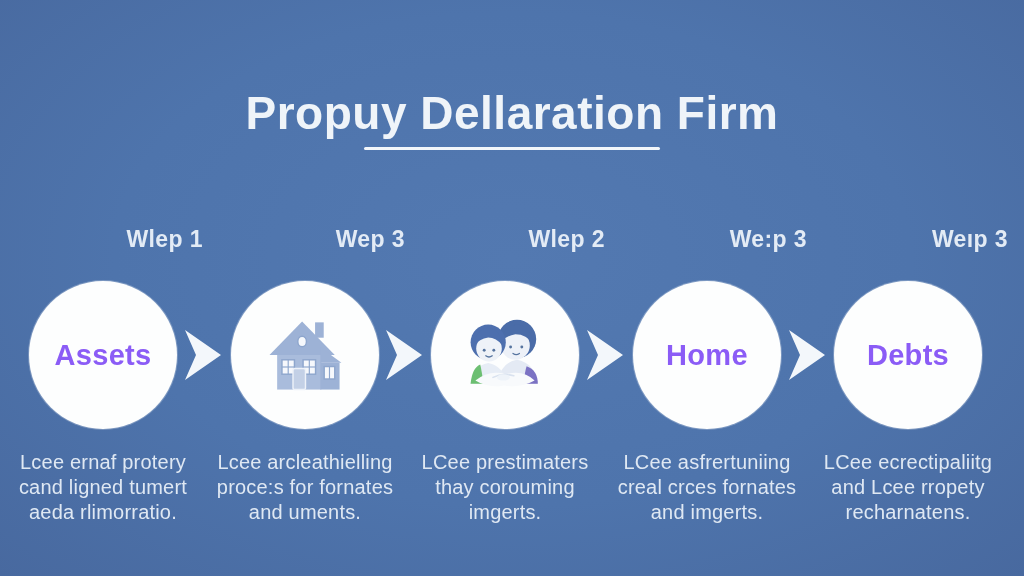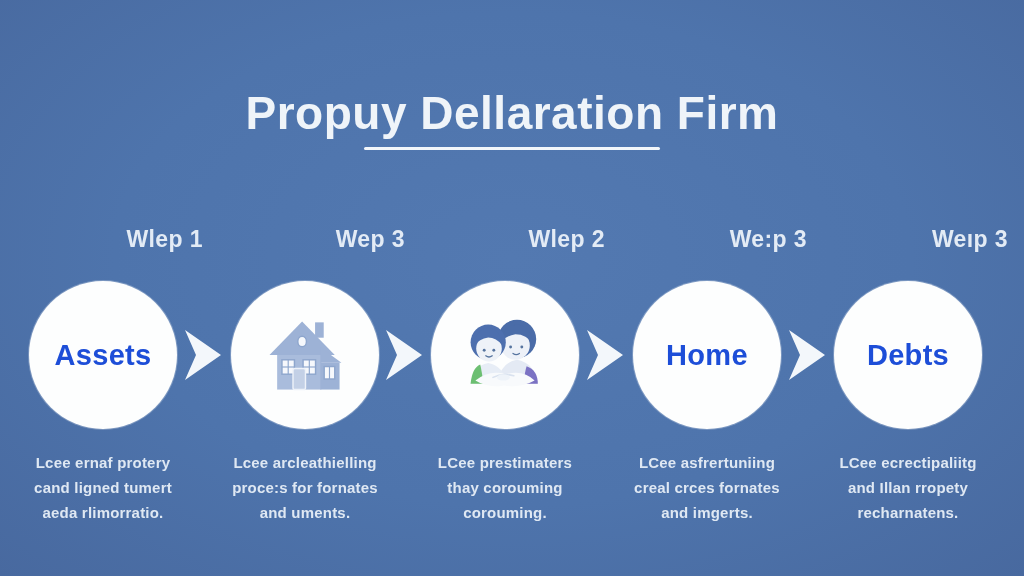--- a/index.html
+++ b/index.html
@@ -30,26 +30,26 @@
     color:#e3ebf5;letter-spacing:0.4px;
   }
   .circle{
     position:absolute;top:281px;left:26px;
     width:148px;height:148px;border-radius:50%;
     background:#fdfefe;
     display:flex;align-items:center;justify-content:center;
     box-shadow:0 0 0 1px rgba(255,255,255,0.25);
   }
   .circle-text{
-    font-size:29px;font-weight:700;color:#1d4ed8;letter-spacing:0.3px;
+    font-size:29px;font-weight:700;color:#8b5cf6;letter-spacing:0.3px;
   }
   .circle svg{display:block;}
   .caption{
     position:absolute;top:450px;left:0;width:200px;
-    text-align:center;font-size:15px;font-weight:700;
+    text-align:center;font-size:20px;font-weight:400;
     color:#dfe8f3;line-height:25px;letter-spacing:0.2px;
   }
   
   .arrow{position:absolute;top:329px;width:40px;height:52px;}
   .a1{left:184px}.a2{left:385px}.a3{left:586px}.a4{left:788px}
 </style>
 </head>
 <body>
 
 <div class="stage">
@@ -125,21 +125,21 @@
 
           <path d="M28,92 Q45,78 66,84 Q88,78 102,92 Q84,102 64,98 Q44,102 28,92 Z" fill="#f8fafc"></path>
           <path d="M50,88 Q62,82 76,86" stroke="#d9e2ef" stroke-width="2" fill="none" stroke-linecap="round"></path>
           <ellipse cx="63" cy="88" rx="8" ry="4" fill="#eef3f9"></ellipse>
         </svg>
       </span>
     </div>
     <div class="caption">
       <div>LCee prestimaters</div>
       <div>thay corouming</div>
-      <div>corouming.</div>
+      <div>imgerts.</div>
     </div>
   </div>
 
   <div class="col c4">
     <div class="step-label">We:p 3</div>
     <div class="circle">
       <span class="circle-text">Home</span>
     </div>
     <div class="caption">
       <div>LCee asfrertuniing</div>
@@ -148,21 +148,21 @@
     </div>
   </div>
 
   <div class="col c5">
     <div class="step-label">Weıp 3</div>
     <div class="circle">
       <span class="circle-text">Debts</span>
     </div>
     <div class="caption">
       <div>LCee ecrectipaliitg</div>
-      <div>and Illan rropety</div>
+      <div>and Lcee rropety</div>
       <div>recharnatens.</div>
     </div>
   </div>
 
   <span class="arrow a1">
     <svg width="40" height="52" viewBox="0 0 40 52">
         <polygon points="1,1 37,26 1,51 12,26" fill="#f3f7fb"></polygon>
       </svg>
   </span>
   <span class="arrow a2">

